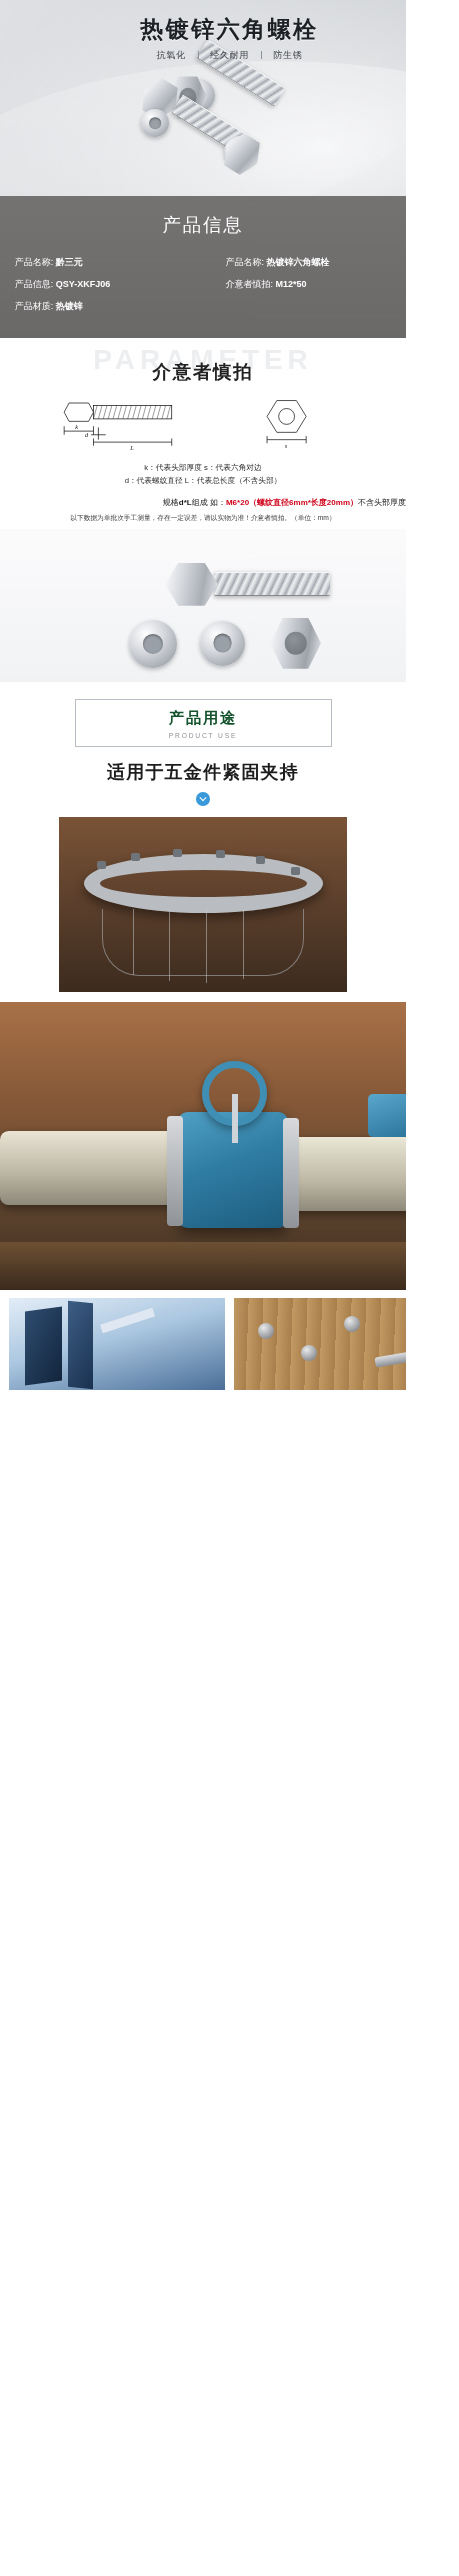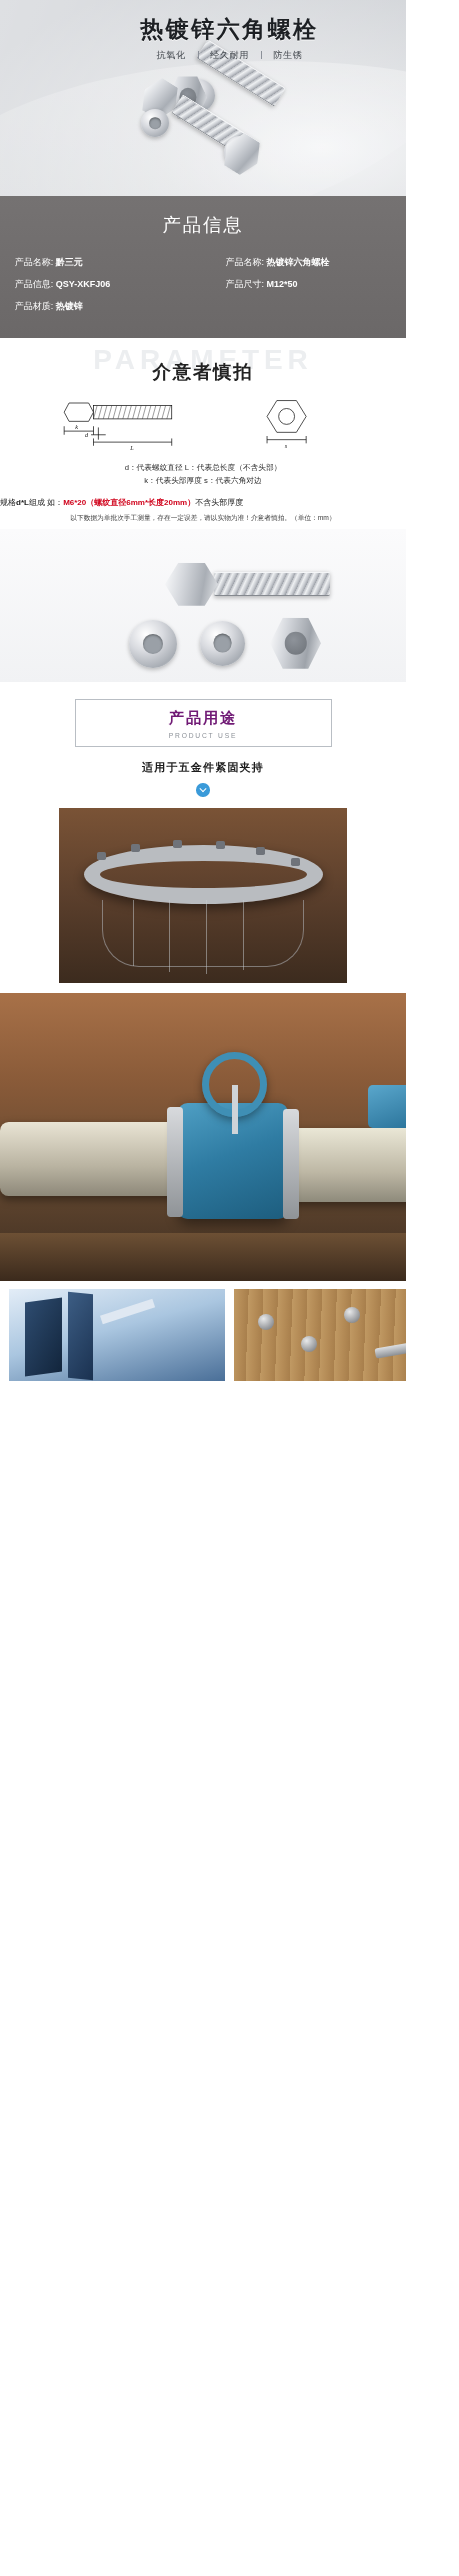--- a/index.html
+++ b/index.html
@@ -173,21 +173,21 @@
   .diagram svg { display: block; margin: 0 auto; }
 
   .legend {
     text-align: center;
     font-size: 7.7px;
     color: #2b2b2b;
     line-height: 13.5px;
     margin-top: 2.5px;
   }
   .spec-line {
-    text-align: left;
+    text-align: right;
     font-size: 8px;
     color: #1a1a1a;
     margin-top: 8.6px;
     line-height: 13.5px;
   }
   .spec-line .red { color: #d0021b; font-weight: bold; }
   .note-line {
     text-align: center;
     font-size: 6.7px;
     color: #3a3a3a;
@@ -209,32 +209,32 @@
   .use-box {
     width: 257px;
     margin: 0 auto;
     border: 1.2px solid #b9bec4;
     padding: 8.6px 0 7.4px 0;
     text-align: center;
   }
   .use-box .cn {
     font-size: 15.3px;
     font-weight: bold;
-    color: #701a75;
+    color: #14532d;
     letter-spacing: 1.8px;
   }
   .use-box .en {
     font-size: 6.7px;
     color: #8b9097;
     letter-spacing: 1.8px;
     margin-top: 2.5px;
   }
   .use-slogan {
     text-align: center;
-    font-size: 11px;
+    font-size: 18px;
     font-weight: bold;
     color: #1d1d1d;
     letter-spacing: 1.2px;
     margin-top: 12.3px;
   }
   .arrow-dot {
     width: 13.5px; height: 13.5px;
     border-radius: 50%;
     background: #3a9ad9;
     margin: 8.6px auto 0 auto;
@@ -329,21 +329,21 @@
         <span class="v">热镀锌六角螺栓</span>
       </div>
     </div>
 
     <div class="info-row">
       <div class="info-cell">
         <span class="k">产品信息:</span>
         <span class="v">QSY-XKFJ06</span>
       </div>
       <div class="info-cell">
-        <span class="k">产品尺寸:</span>
+        <span class="k">介意者慎拍:</span>
         <span class="v">M12*50</span>
       </div>
     </div>
 
     <div class="info-row">
       <div class="info-cell">
         <span class="k">产品材质:</span>
         <span class="v">热镀锌</span>
       </div>
       <div class="info-cell"></div>
@@ -403,22 +403,22 @@
         <g font-size="10" font-family="Liberation Serif, serif" fill="#111" font-style="italic">
           <text x="86" y="74">d</text>
           <text x="160" y="95">L</text>
           <text x="70" y="60">k</text>
           <text x="413" y="92">s</text>
         </g>
       </svg>
     </div>
 
     <div class="legend">
+      <div>k：代表头部厚度        s：代表六角对边</div>
       <div>d：代表螺纹直径    L：代表总长度（不含头部）</div>
-      <div>k：代表头部厚度        s：代表六角对边</div>
     </div>
 
     <div class="spec-line">
       <span>规格</span><b>d*L</b><span>组成    如：</span><span class="red">M6*20（螺纹直径6mm*长度20mm）</span><span>不含头部厚度</span>
     </div>
 
     <div class="note-line">以下数据为单批次手工测量，存在一定误差，请以实物为准！介意者慎拍。（单位：mm）</div>
 
     <div class="photo-block">
       <div class="b-shaft" style="left:214px; top:43px; width:116px; height:24.5px; border-radius:1.8px;"></div>

